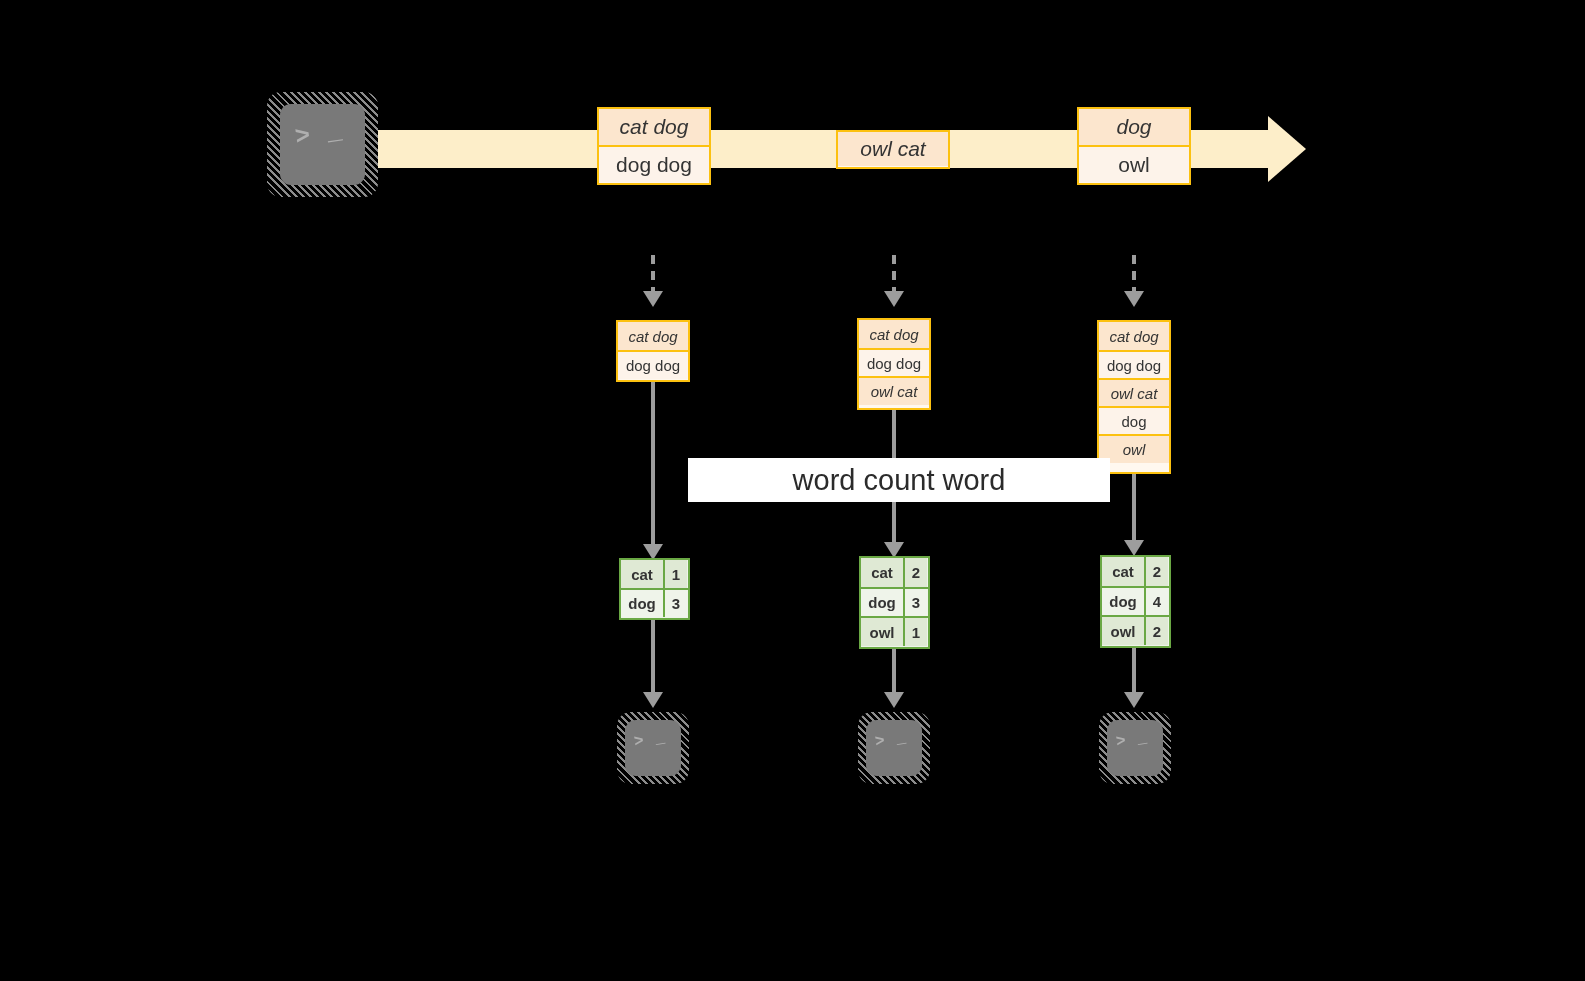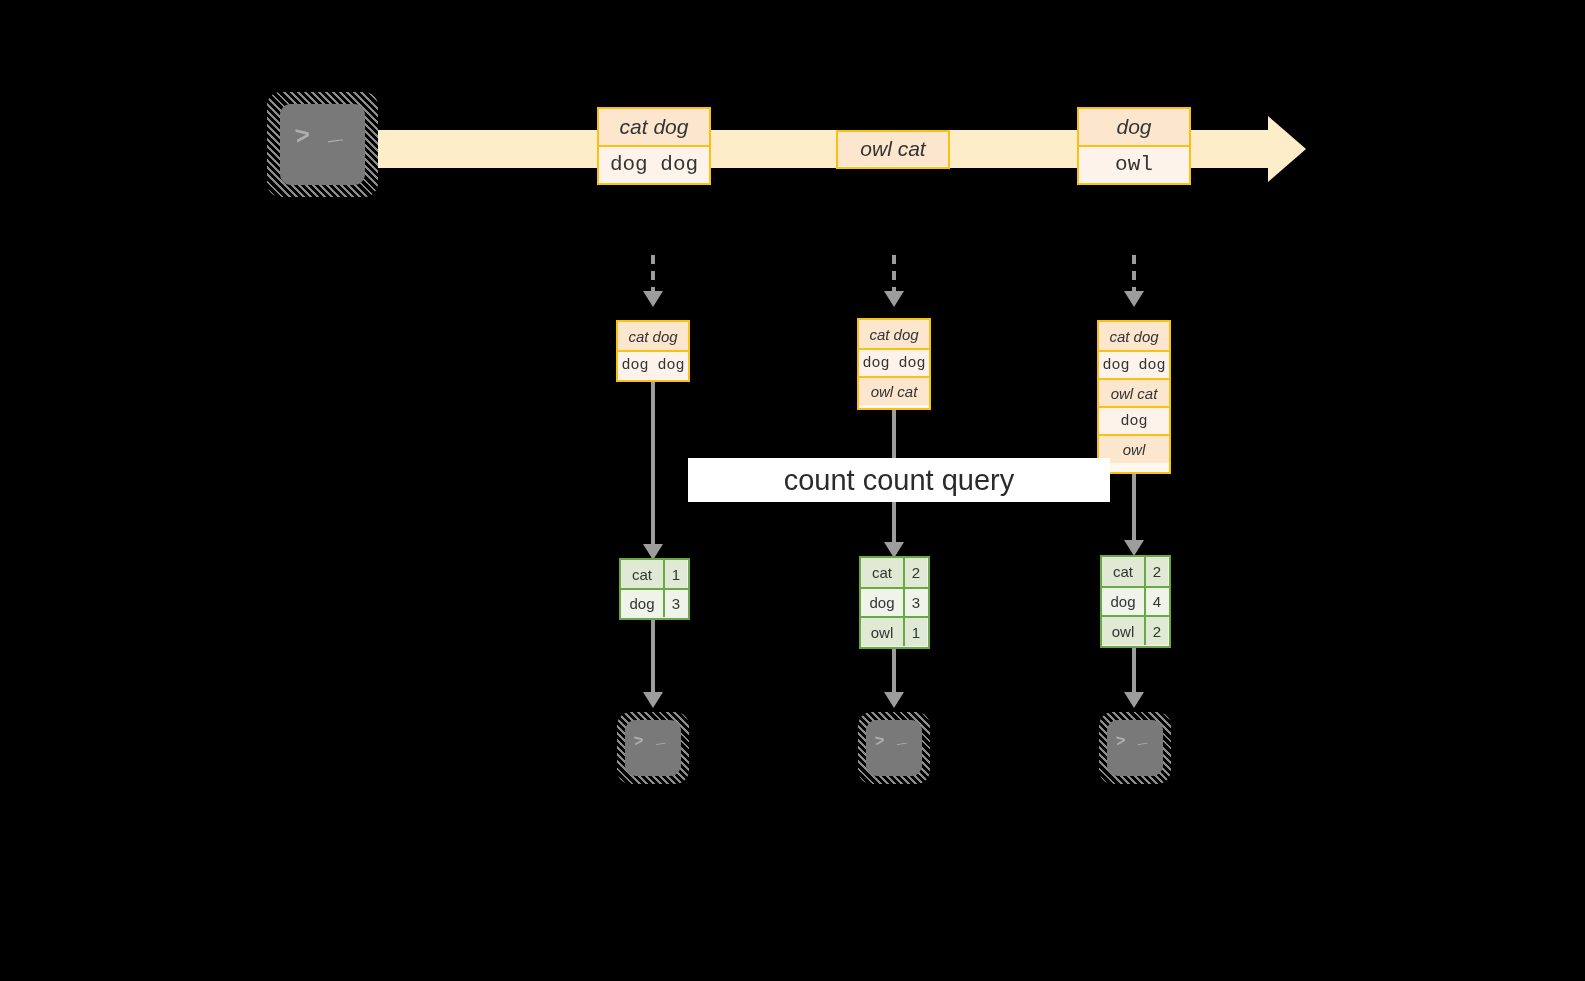--- a/index.html
+++ b/index.html
@@ -33,27 +33,27 @@
   .bandhead{position:absolute;width:0;height:0;
     border-top:33px solid transparent;border-bottom:33px solid transparent;
     border-left:38px solid #fdeec9;}
 
   
   .ebox{position:absolute;box-sizing:border-box;border:2.5px solid #fcc110;
         background:#fff8ef;}
   .ebox .row{box-sizing:border-box;display:flex;align-items:center;
     justify-content:center;color:#343434;white-space:nowrap;}
   .ebox .row.dk{background:#fce6ce;font-style:italic;}
-  .ebox .row.lt{background:#fdf3ea;font-family:Liberation Mono, monospace;}
+  .ebox .row.lt{background:#fdf3ea;}
   .ebox .row.sep{border-top:2.5px solid #fcc110;}
 
   
   .gbox{position:absolute;box-sizing:border-box;border:2.5px solid #6aa844;
         background:#eef4e9;}
-  .gbox .grow{box-sizing:border-box;display:flex;}
+  .gbox .grow{box-sizing:border-box;display:flex;font-weight:bold;}
   .gbox .grow.sep{border-top:2.5px solid #6aa844;}
   .gbox .gc{box-sizing:border-box;display:flex;align-items:center;
     justify-content:center;color:#343434;white-space:nowrap;}
   .gbox .gc.k{border-right:2.5px solid #6aa844;}
   .gbox .grow.dk .gc{background:#dfe9d4;}
   .gbox .grow.lt .gc{background:#eff4ea;}
 
   
   .vline{position:absolute;background:#9d9d9d;width:4px;}
   .vdash{position:absolute;width:4px;
@@ -194,15 +194,15 @@
 
   <div class="vline" style="left:1132px;top:648px;height:44px;"></div>
   <div class="ahead" style="left:1124px;top:692px;"></div>
 
   <div class="term" style="left:1099px;top:712px;width:72px;height:72px;">
     <div class="hatch"></div>
     <div class="face" style="left:8px;top:8px;width:56px;height:56px;"></div>
     <div class="glyph" style="left:17px;top:20px;font-size:16px;">&gt; _</div>
   </div>
 
-  <div class="qlabel" style="left:688px;top:458px;width:422px;height:44px;font-size:29px;">count count query</div>
+  <div class="qlabel" style="left:688px;top:458px;width:422px;height:44px;font-size:29px;">word count word</div>
 
 </div>
 
 </body></html>

